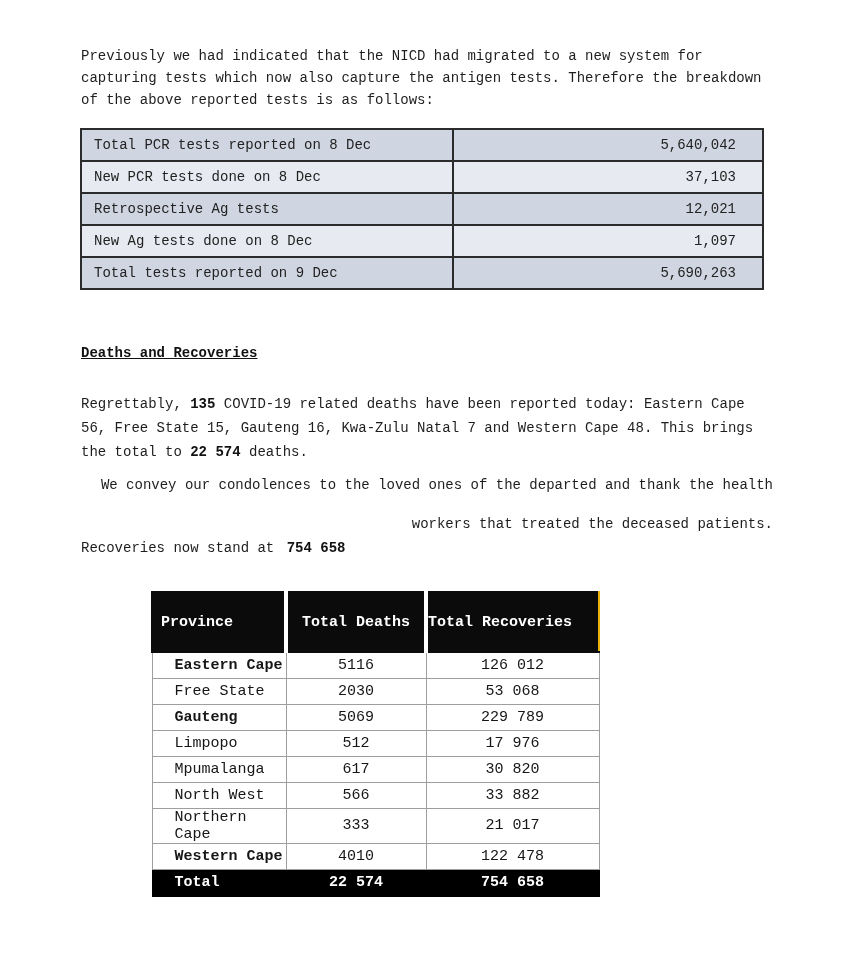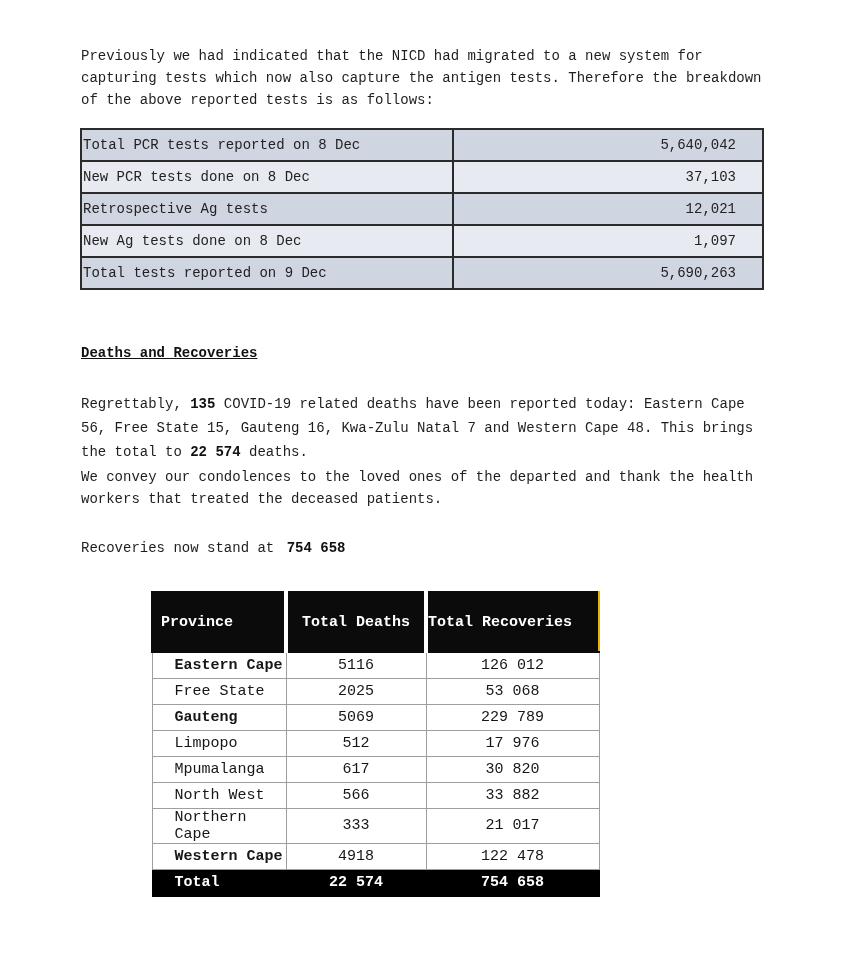--- a/index.html
+++ b/index.html
@@ -24,33 +24,33 @@
     border-collapse: collapse;
     width: 684px;
     font-size: 14px;
     color: #222222;
   }
   .tests-table td {
     border: 2px solid #2b2b2b;
     height: 32px;
     vertical-align: middle;
   }
-  .tests-table td.t1-label { width: 373px; padding-left: 1px; text-align: left; }
+  .tests-table td.t1-label { width: 373px; padding-left: 12px; text-align: left; }
   .tests-table td.t1-value { width: 311px; padding-right: 26px; text-align: right; }
   .tests-table tr.alt-a td { background: #cfd5e1; }
   .tests-table tr.alt-b td { background: #e7eaf1; }
 
   
   .heading {
     position: absolute; left: 81px; top: 345px;
     font-size: 14px; font-weight: bold; text-decoration: underline;
     color: #111111;
   }
   .report-para { position: absolute; left: 81px; top: 392px; width: 692px; line-height: 24px; }
-  .condolences-para { position: absolute; left: 81px; top: 466px; width: 692px; line-height: 22px; }
+  .condolences-para { position: absolute; left: 81px; top: 466px; width: 692px; line-height: 39px; text-align: right; }
   .recoveries-line { position: absolute; left: 81px; top: 538px; }
   .recoveries-line b { margin-left: 4px; }
   .para b { color: #111111; }
 
   
   .province-table {
     position: absolute; left: 151px; top: 591px;
     border-collapse: collapse;
     font-size: 15px;
     color: #161616;
@@ -134,21 +134,21 @@
       </tr>
     </thead>
     <tbody>
       <tr>
         <td class="p-name bp">Eastern Cape</td>
         <td class="p-num">5116</td>
         <td class="p-num">126 012</td>
       </tr>
       <tr>
         <td class="p-name">Free State</td>
-        <td class="p-num">2025</td>
+        <td class="p-num">2030</td>
         <td class="p-num">53 068</td>
       </tr>
       <tr>
         <td class="p-name bp">Gauteng</td>
         <td class="p-num">5069</td>
         <td class="p-num">229 789</td>
       </tr>
       <tr>
         <td class="p-name">Limpopo</td>
         <td class="p-num">512</td>
@@ -164,21 +164,21 @@
         <td class="p-num">566</td>
         <td class="p-num">33 882</td>
       </tr>
       <tr>
         <td class="p-name">Northern Cape</td>
         <td class="p-num">333</td>
         <td class="p-num">21 017</td>
       </tr>
       <tr>
         <td class="p-name bp">Western Cape</td>
-        <td class="p-num">4918</td>
+        <td class="p-num">4010</td>
         <td class="p-num">122 478</td>
       </tr>
       <tr class="total-row">
         <td class="p-name">Total</td>
         <td class="p-num">22 574</td>
         <td class="p-num">754 658</td>
       </tr>
     </tbody>
   </table>
 

